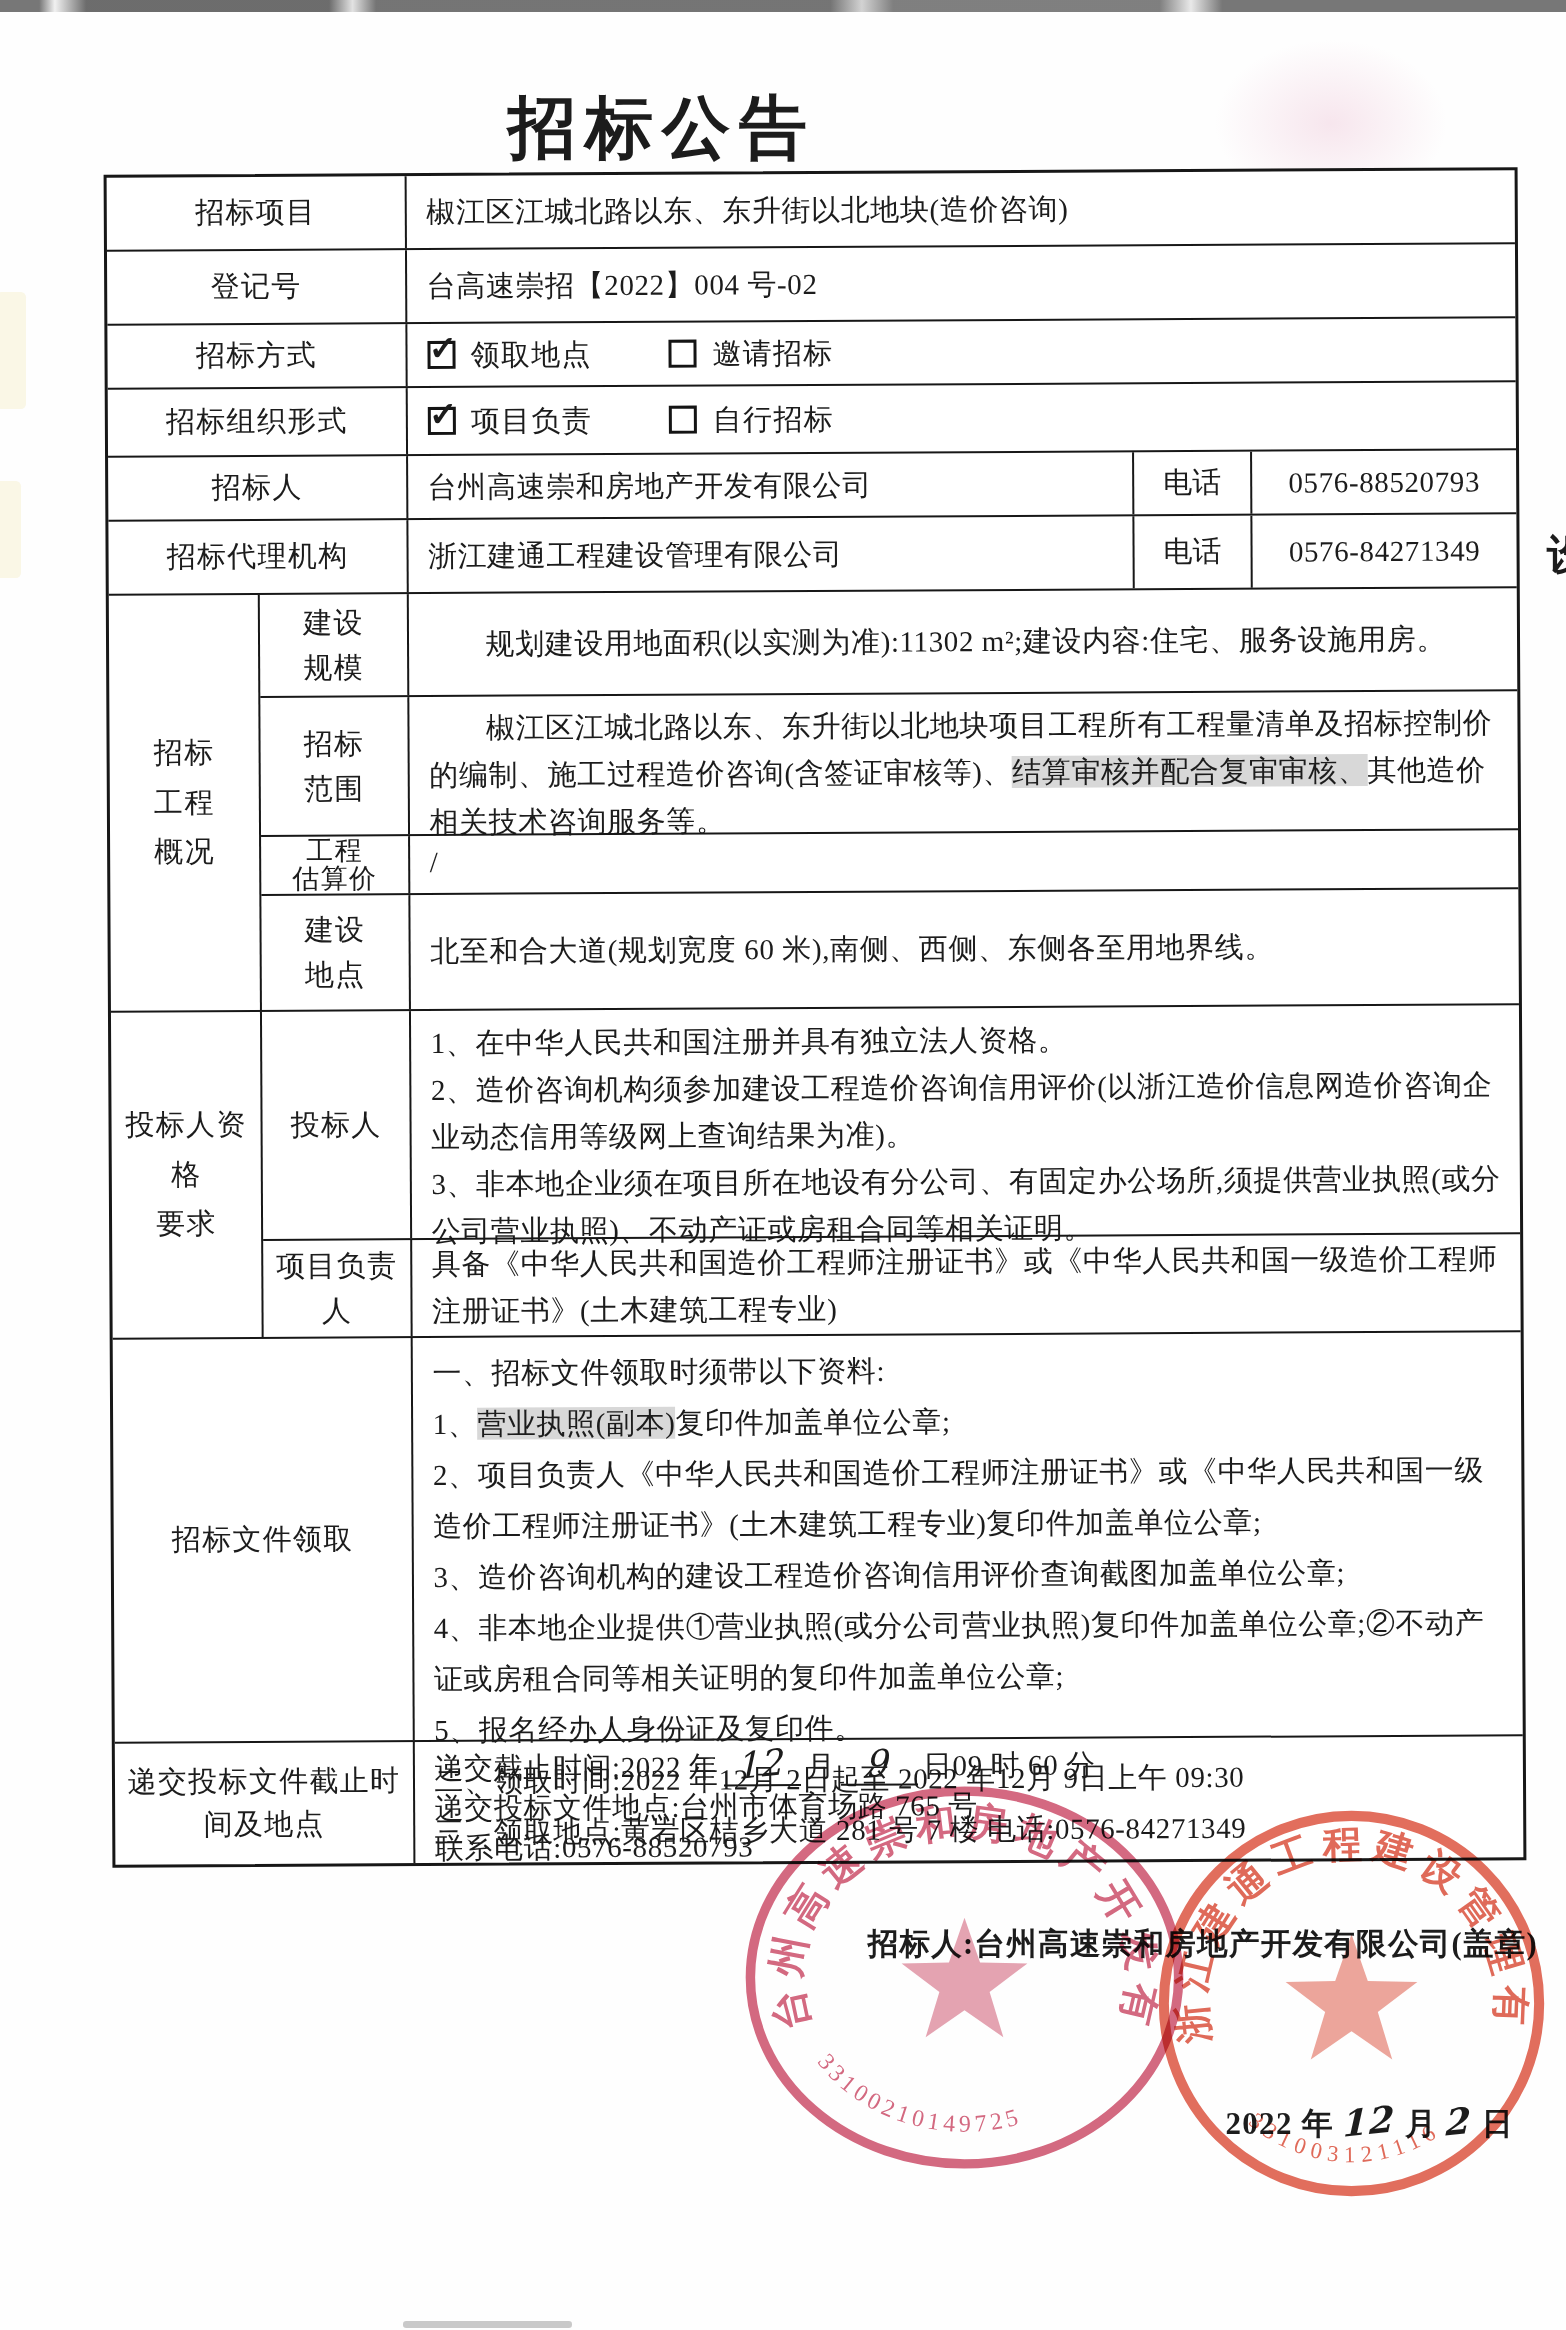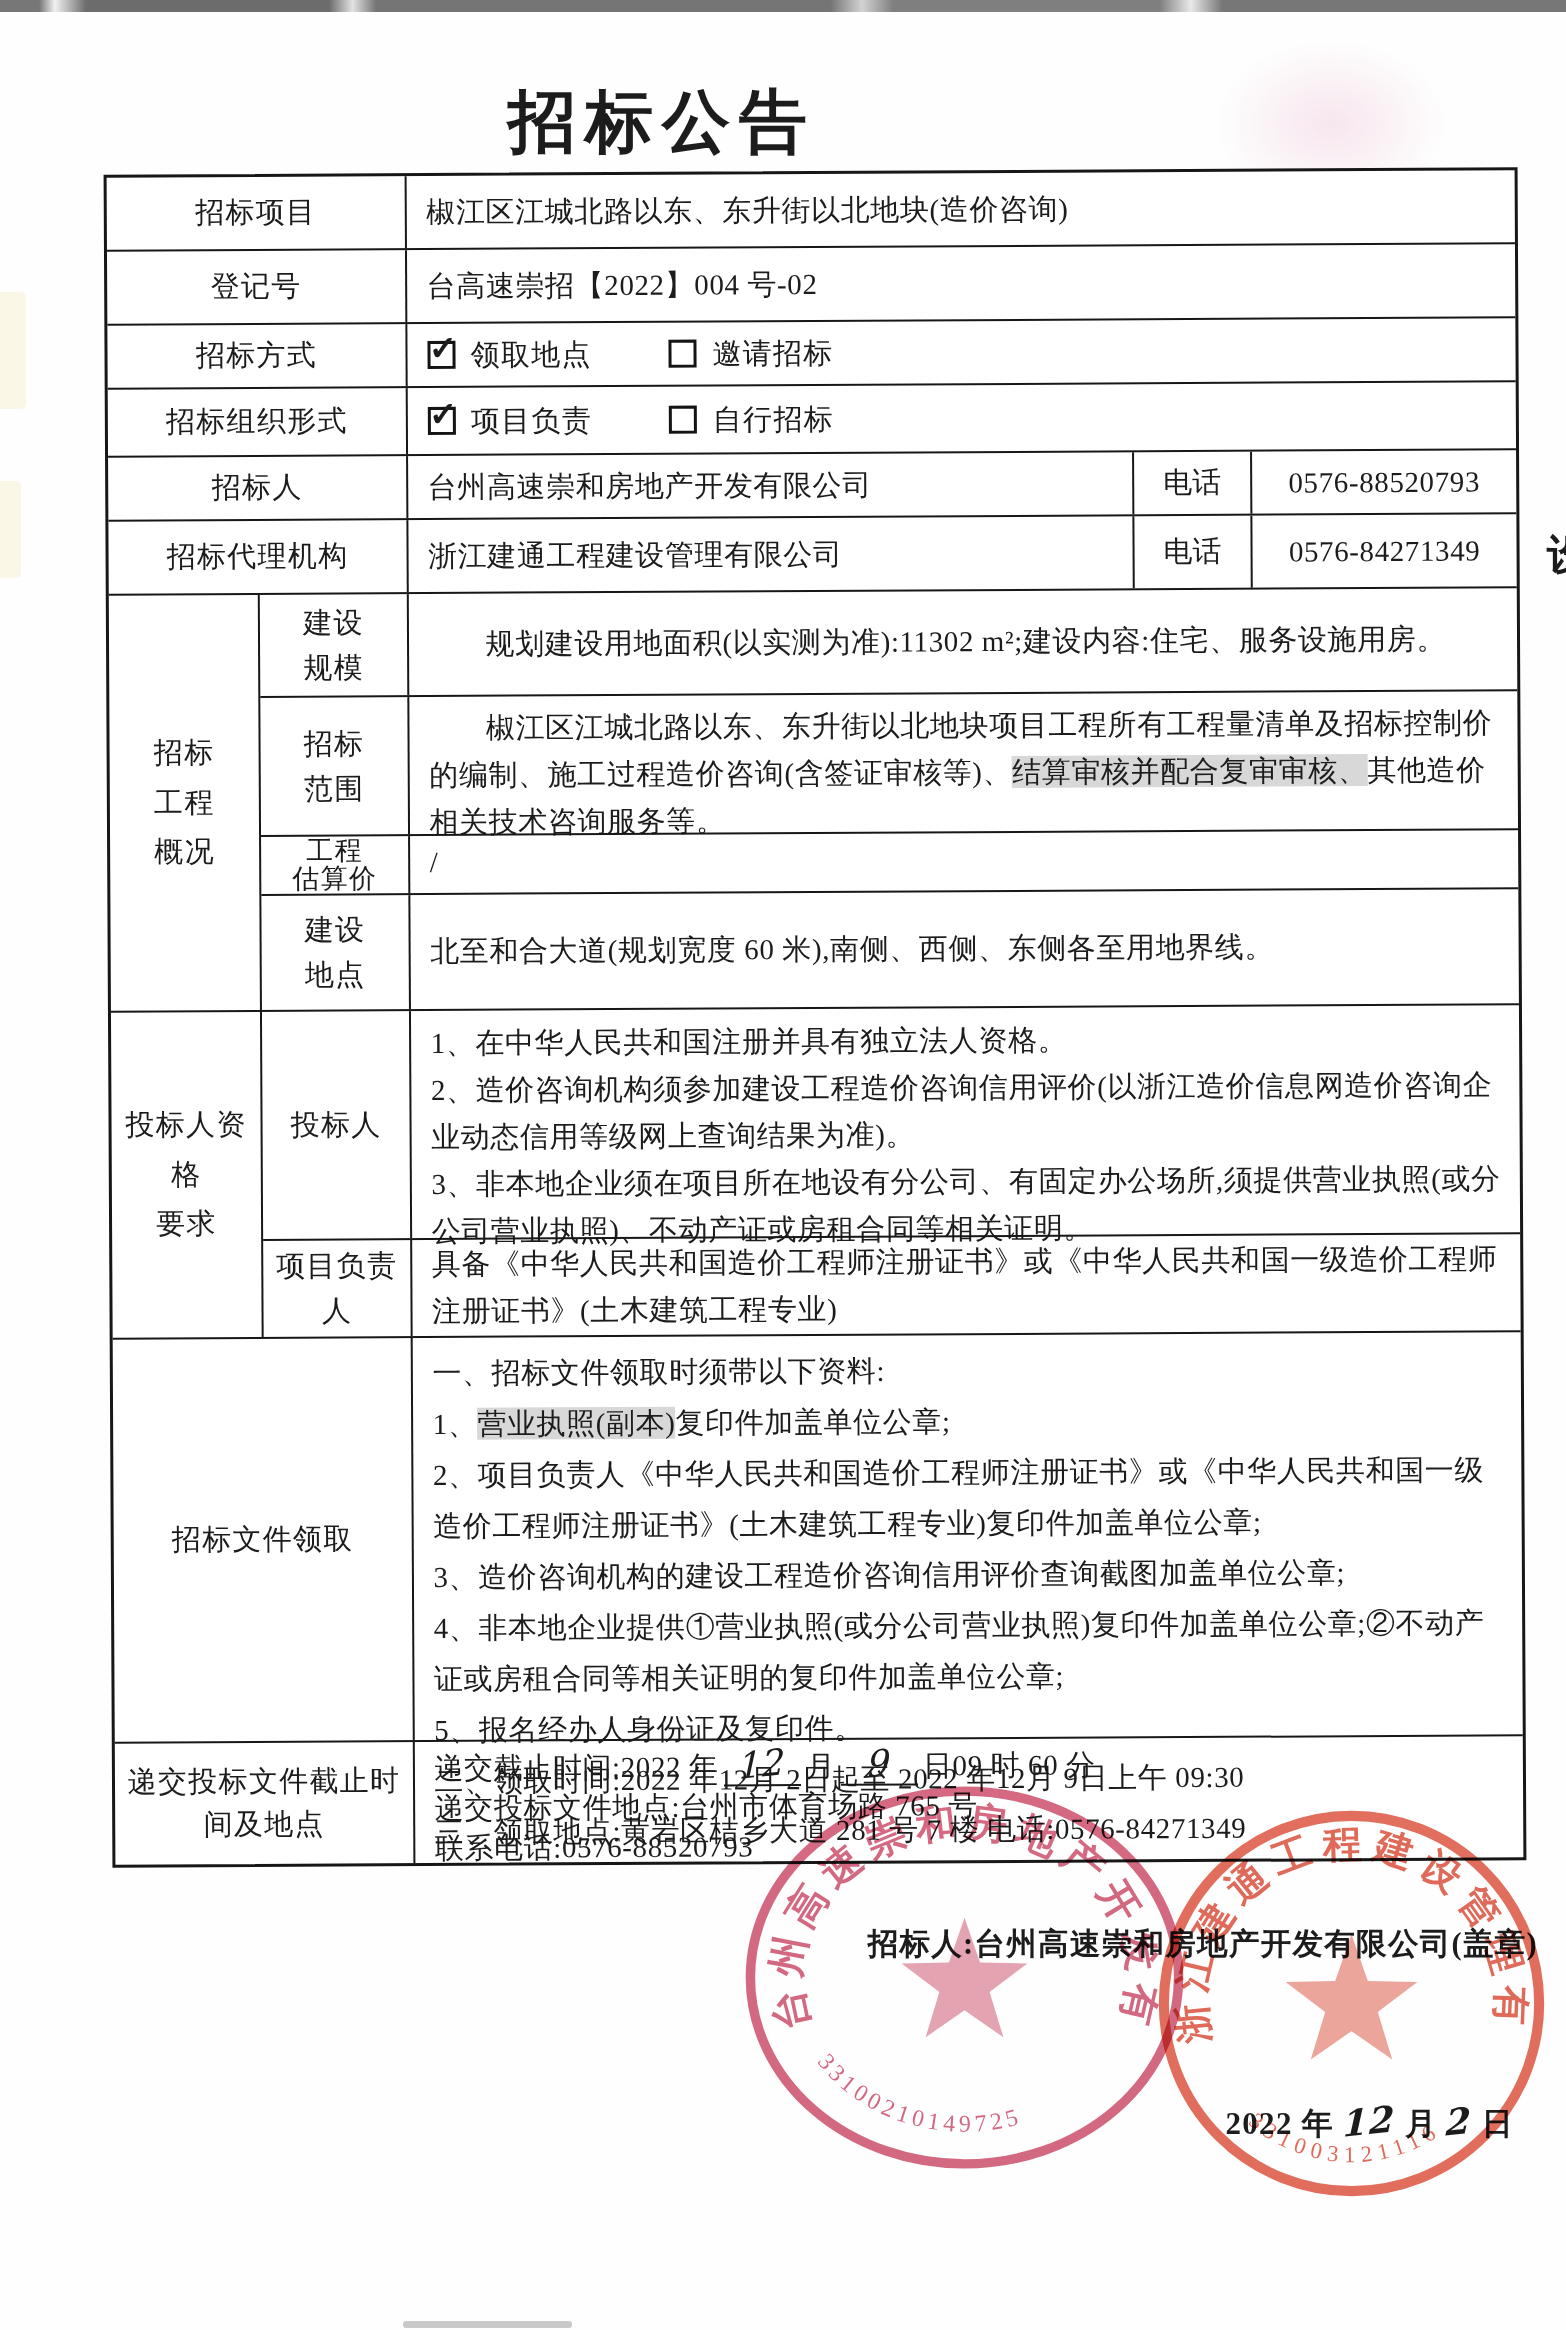--- a/index.html
+++ b/index.html
@@ -13,21 +13,21 @@
   
   .top-band{position:absolute;top:0;left:0;width:100%;height:11.7px;
     background:linear-gradient(90deg,#4a4a4a 0,#4a4a4a 2.5%,#ededed 3.5%,#3c3c3c 5.5%,#3c3c3c 21%,#d9d9d9 22.5%,#474747 24%,#474747 53%,#c4c4c4 55%,#555 57%,#555 74%,#e2e2e2 76%,#4a4a4a 78%,#4a4a4a 100%);
     opacity:.75;}
   .pink-smear{position:absolute;left:1214px;top:39px;width:234px;height:169px;border-radius:50%;
     background:radial-gradient(ellipse at center,rgba(235,190,210,.38),rgba(235,190,210,0) 70%);}
   .edge-smudge{position:absolute;background:#f5f0d2;opacity:.55;border-radius:5.2px;}
   .bottom-smudge{position:absolute;left:403px;top:2321px;width:169px;height:6.5px;background:#8a8a8a;opacity:.45;border-radius:3.2px;}
   .edge-frag{position:absolute;right:-22px;top:527px;font-size:42px;font-weight:bold;letter-spacing:0;}
 
-  .title{position:absolute;top:77px;left:0;width:1324px;text-align:center;
+  .title{position:absolute;top:83px;left:0;width:1324px;text-align:center;
     font-size:68px;font-weight:bold;letter-spacing:9px;}
 
   
   .tbl{position:absolute;left:108px;top:171px;width:1414px;background:#fff;
     border:3.2px solid #171717;box-sizing:border-box;transform:rotate(-0.3deg);}
   .r{display:flex;border-top:2.6px solid #171717;align-items:stretch;}
   .r.first{border-top:none;}
   .c{box-sizing:border-box;}
   .lab{width:300px;border-right:2.6px solid #171717;display:flex;align-items:center;justify-content:center;
     text-align:center;font-size:29px;letter-spacing:1.3px;white-space:pre-line;line-height:1.5;}

